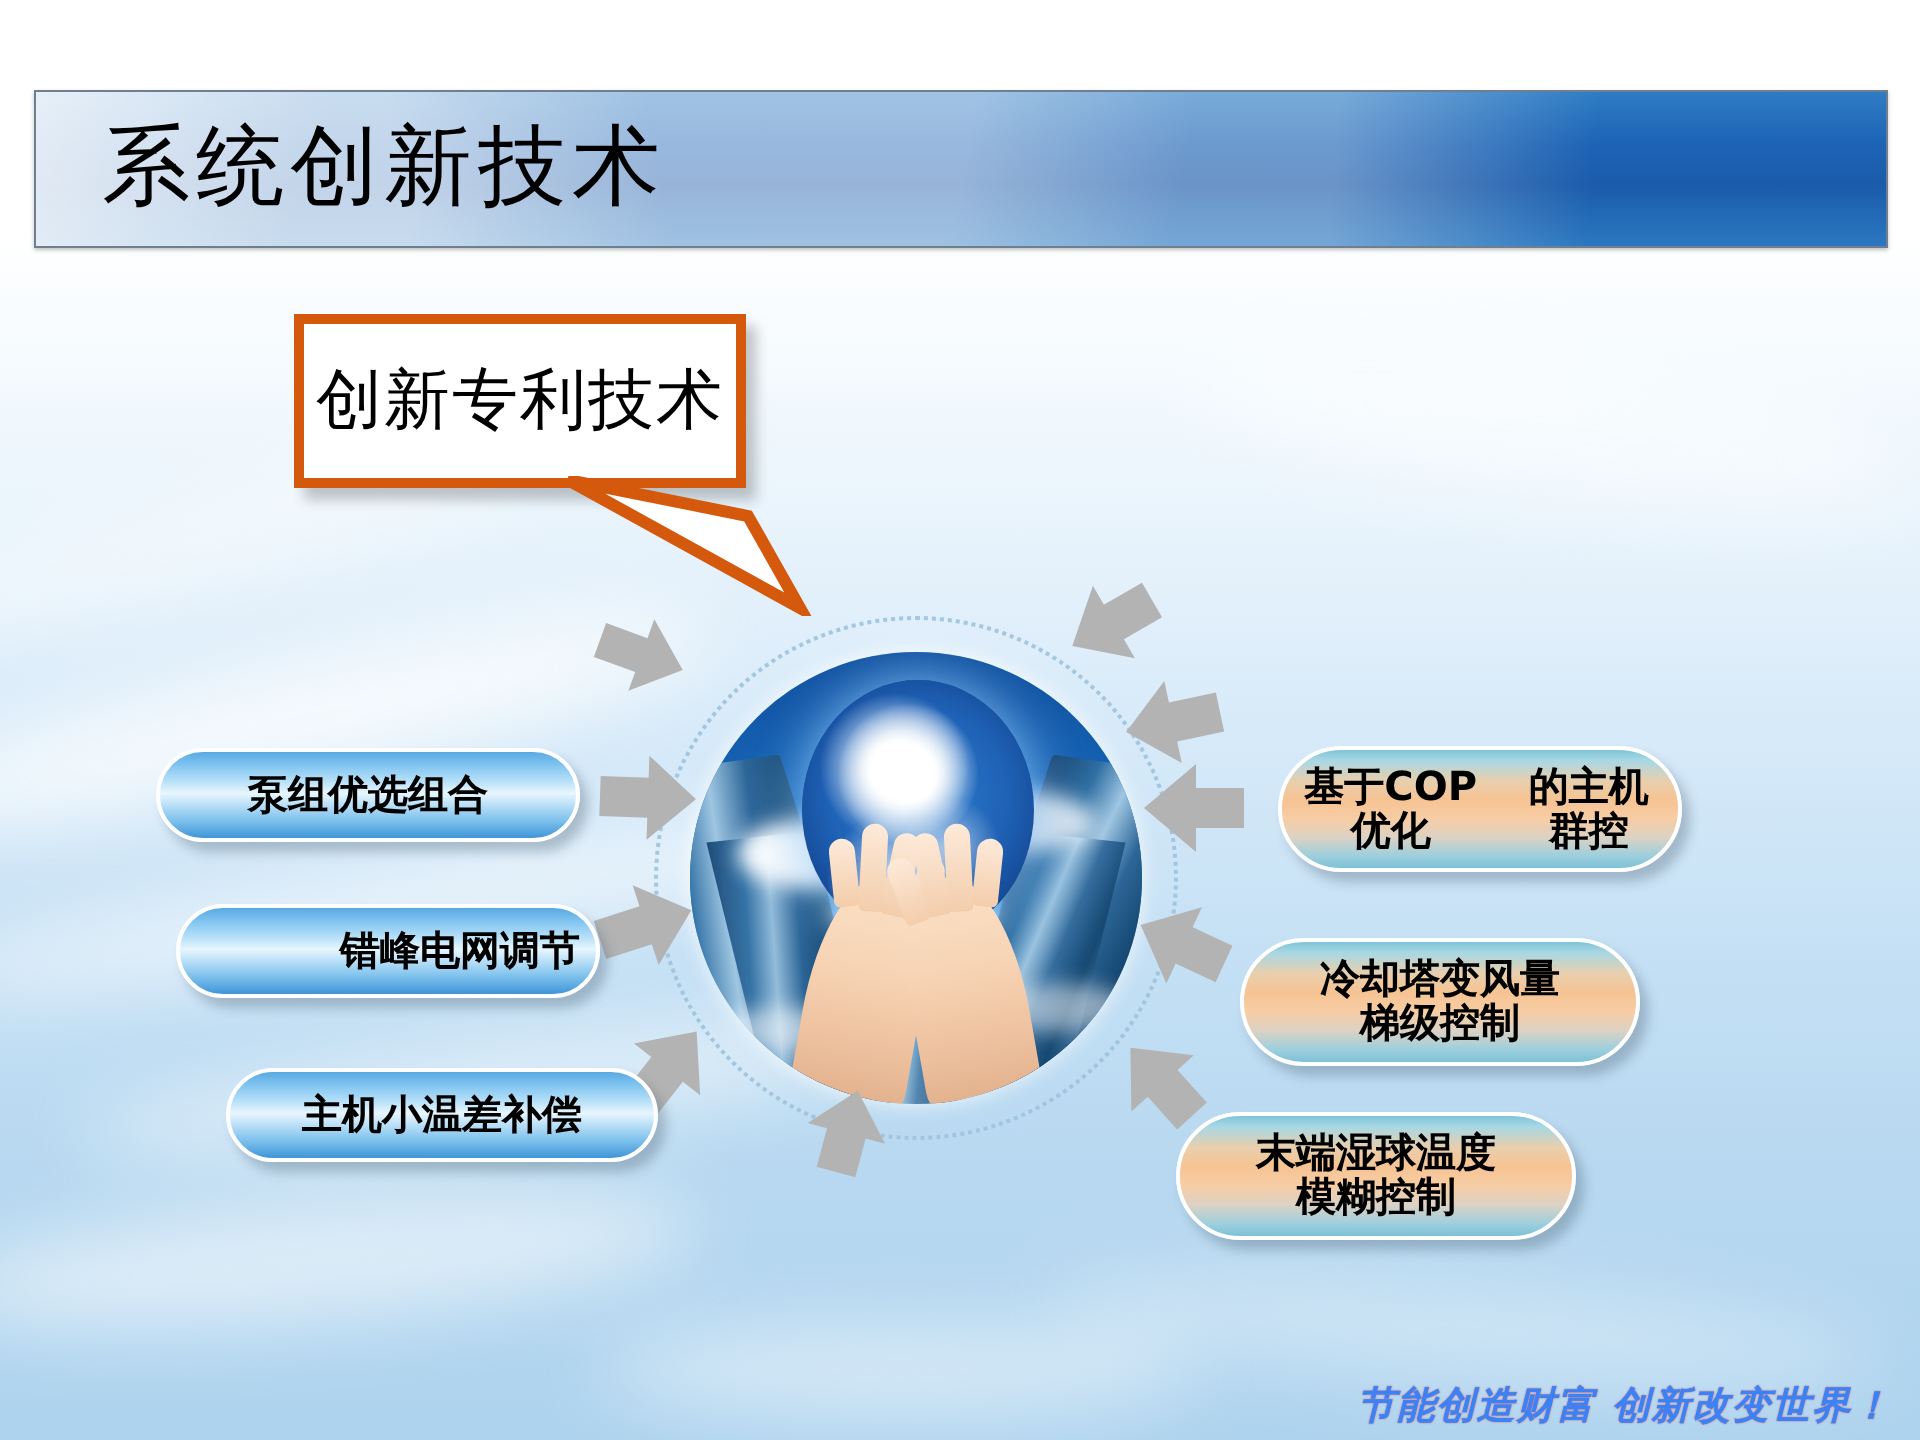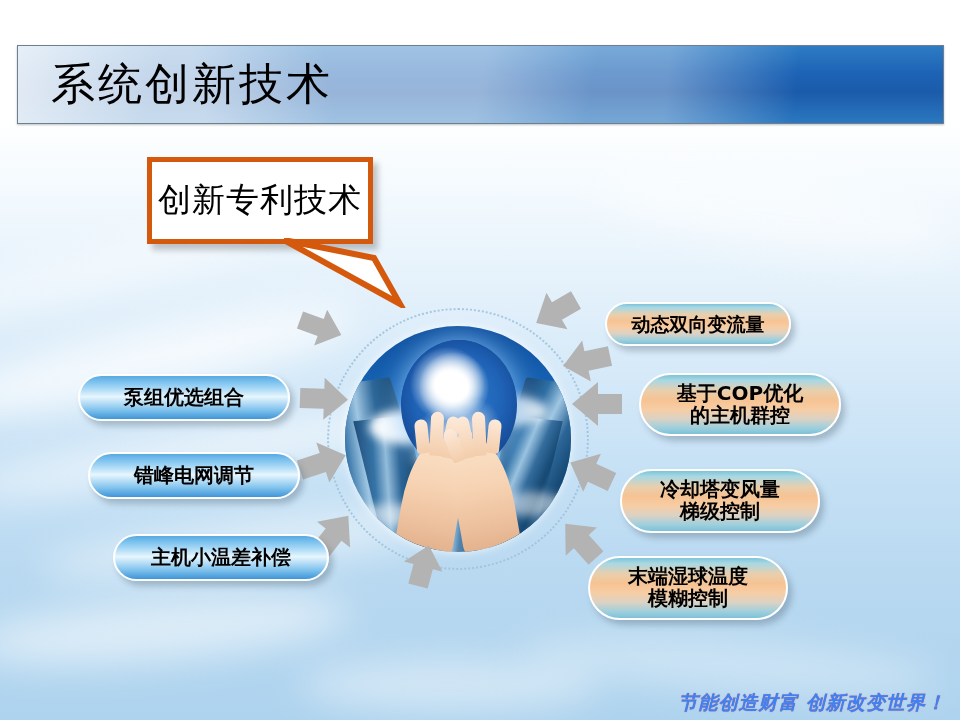--- a/index.html
+++ b/index.html
@@ -228,31 +228,28 @@
       </g>
       <g transform="translate(596,558) rotate(228)">
         <polygon points="0,-10 22,-10 22,-21 46,0 22,21 22,10 0,10"></polygon>
       </g>
     </g>
   </svg>
 
   <div class="pill blue" style="left:78px;top:374px;width:212px;height:47px;font-size:20px;">
     <span class="pill-text">泵组优选组合</span>
   </div>
-  <div class="pill blue" style="left:88px;top:452px;width:212px;height:47px;font-size:20px;">
+  <div class="pill blue" style="left:88px;top:452px;width:212px;height:47px;font-size:20px;justify-content:flex-end;">
     <span class="pill-text">错峰电网调节</span>
   </div>
   <div class="pill blue" style="left:113px;top:534px;width:216px;height:47px;font-size:20px;">
     <span class="pill-text">主机小温差补偿</span>
   </div>
 
-  <div class="pill orange" style="left:605px;top:302px;width:186px;height:44px;font-size:19px;">
-    <span class="pill-text">动态双向变流量</span>
-  </div>
-  <div class="pill orange" style="left:639px;top:373px;width:202px;height:63px;font-size:20px;flex-direction:column;">
+  <div class="pill orange" style="left:639px;top:373px;width:202px;height:63px;font-size:20px;flex-direction:row;">
     <span class="pill-text">基于COP优化</span>
     <span class="pill-text">的主机群控</span>
   </div>
   <div class="pill orange" style="left:620px;top:469px;width:200px;height:64px;font-size:20px;flex-direction:column;">
     <span class="pill-text">冷却塔变风量</span>
     <span class="pill-text">梯级控制</span>
   </div>
   <div class="pill orange" style="left:588px;top:556px;width:200px;height:64px;font-size:20px;flex-direction:column;">
     <span class="pill-text">末端湿球温度</span>
     <span class="pill-text">模糊控制</span>

